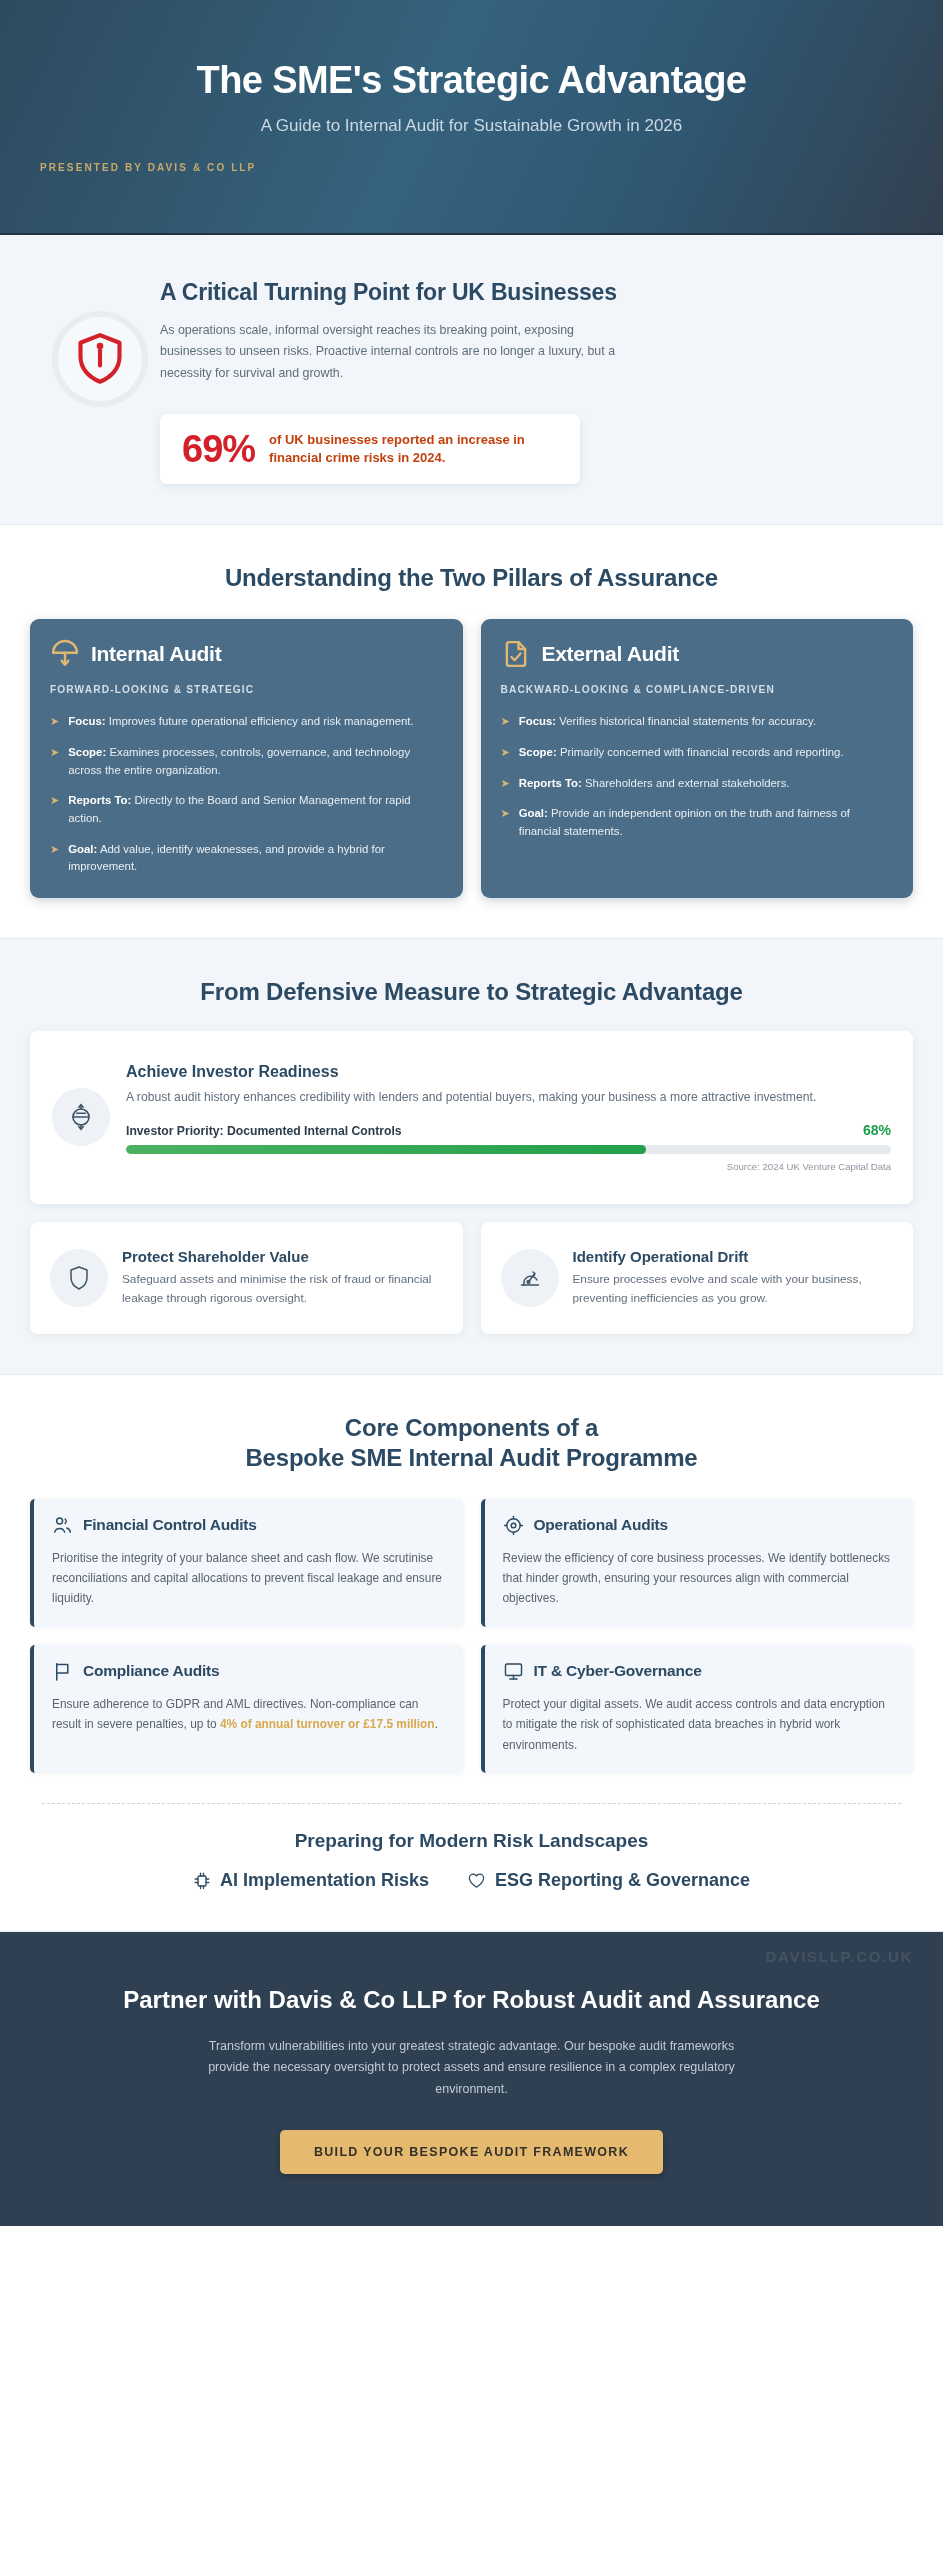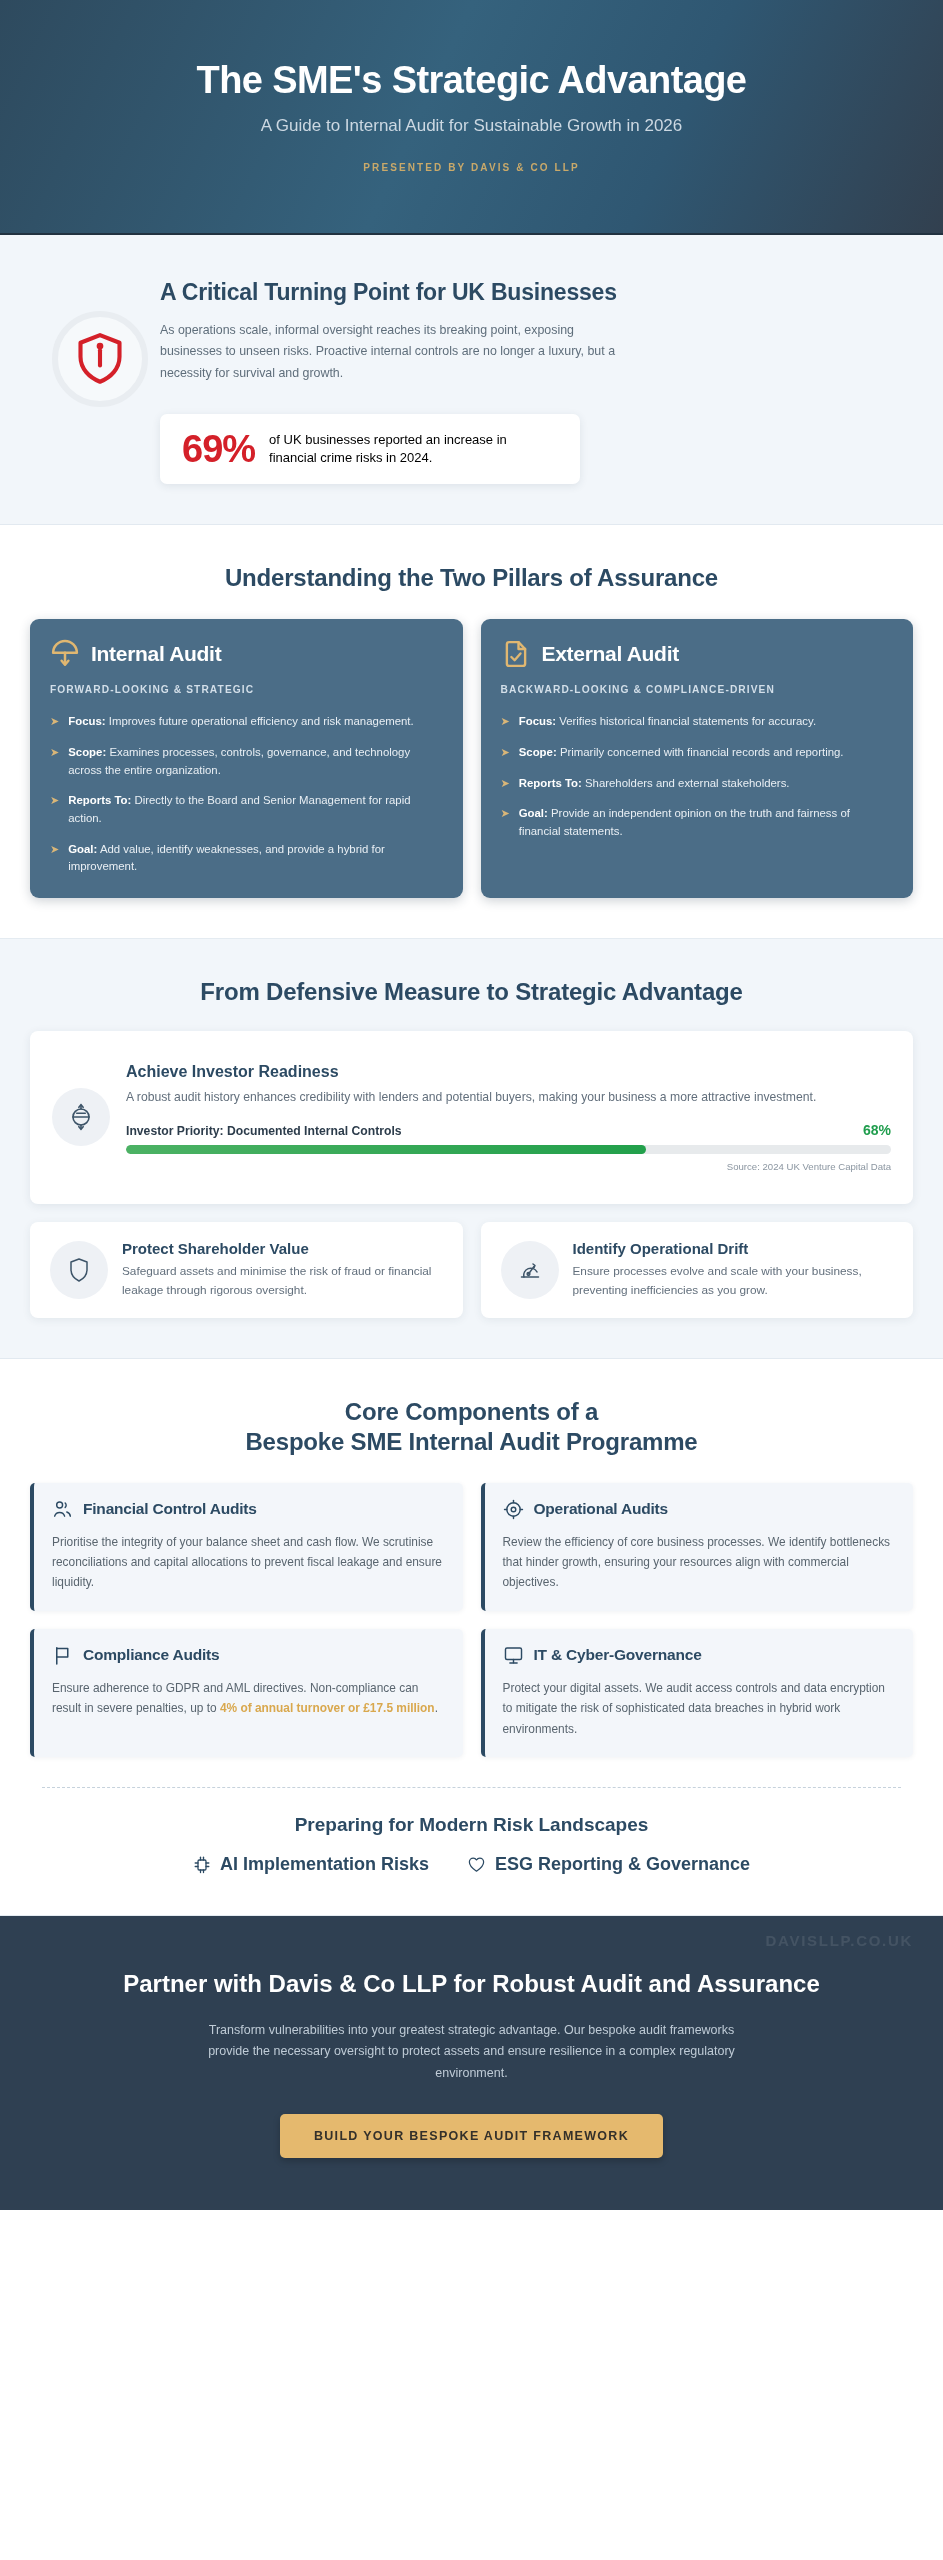--- a/index.html
+++ b/index.html
@@ -15,21 +15,20 @@
     position: relative;
     overflow: hidden;
   }
 
   
   .hero {
     height: 235px;
     background: linear-gradient(115deg, #2e4a5e 0%, #35627d 45%, #2f5772 70%, #32404f 100%);
     display: flex;
     flex-direction: column;
-    align-items: center;
     justify-content: center;
     padding: 0 40px;
     border-bottom: 2px solid #223240;
   }
   .hero-title {
     color: #ffffff;
     font-size: 38px;
     font-weight: bold;
     letter-spacing: -0.6px;
     text-align: center;
@@ -101,23 +100,23 @@
     max-width: 420px;
   }
   .stat-num {
     color: #d42029;
     font-size: 38px;
     font-weight: bold;
     line-height: 1;
     letter-spacing: -1px;
   }
   .stat-text {
-    color: #000000;
+    color: #c2410c;
     font-size: 13px;
-    font-weight: normal;
+    font-weight: bold;
     line-height: 1.42;
   }
 
   
   .pillars { display: flex; gap: 18px; margin-top: 26px; }
   .pillar {
     flex: 1;
     background: #4b6d87;
     border-radius: 9px;
     padding: 20px 20px 22px 20px;
@@ -172,21 +171,21 @@
     border-radius: 5px;
   }
   .bar-src { color: #8b96a1; font-size: 9.6px; text-align: right; margin-top: 7px; }
 
   .mini-row { display: flex; gap: 18px; margin-top: 18px; }
   .mini-card {
     flex: 1;
     background: #ffffff;
     border-radius: 8px;
     box-shadow: 0 2px 9px rgba(36,60,82,0.08);
-    padding: 18px 20px;
+    padding: 26px 20px;
     display: flex;
     gap: 14px;
     align-items: center;
   }
   .mini-title { color: #2c4a63; font-size: 15px; font-weight: bold; margin-bottom: 5px; }
   .mini-desc { color: #626f7c; font-size: 11.8px; line-height: 1.6; }
 
   
   .comp-grid { display: flex; flex-wrap: wrap; gap: 18px; margin-top: 26px; }
   .comp-card {

